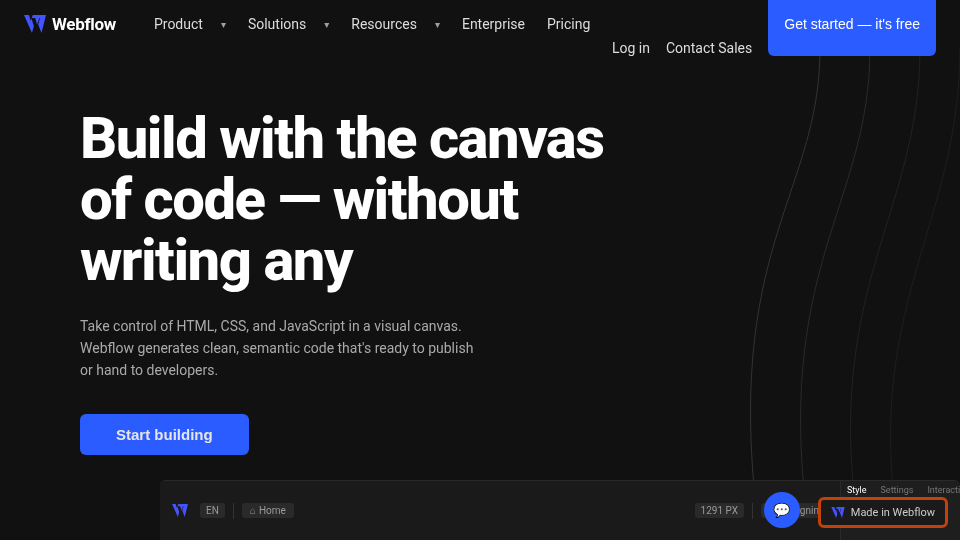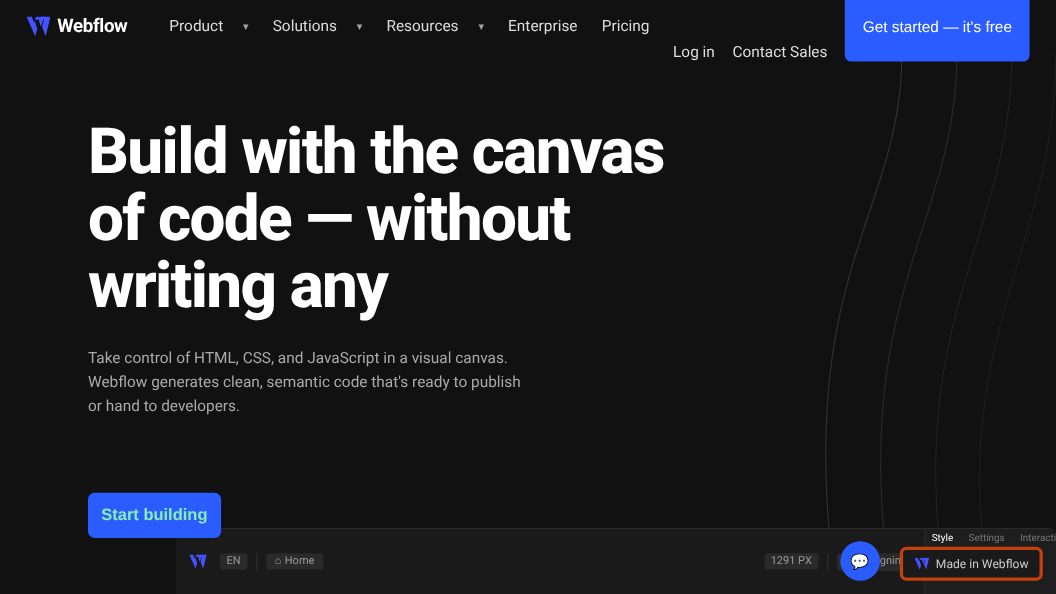--- a/index.html
+++ b/index.html
@@ -133,28 +133,27 @@
     .hero-subtitle {
       font-size: 14px;
       color: #aaa;
       line-height: 1.6;
       max-width: 400px;
       margin-bottom: 32px;
     }
 
     .hero-cta {
       background: #2a5cff;
-      color: #86efac;
+      color: #e5e5e5;
       border: none;
-      padding: 12px 12px;
+      padding: 12px 36px;
       border-radius: 6px;
       font-size: 15px;
       font-weight: 600;
       cursor: pointer;
-      margin-top: 34px;
     }
 
     
     .preview-strip {
       position: absolute;
       bottom: 0;
       left: 160px;
       right: 0;
       height: 60px;
       background: #1a1a1a;

